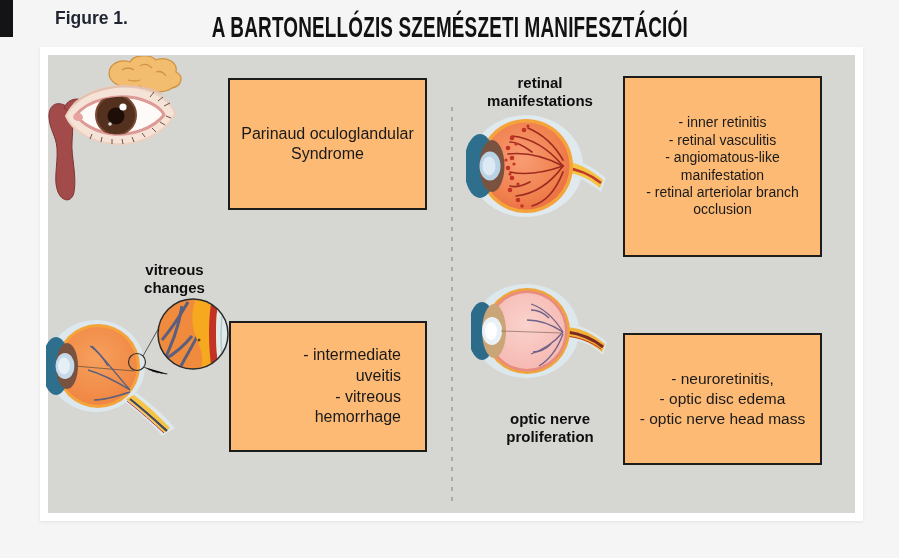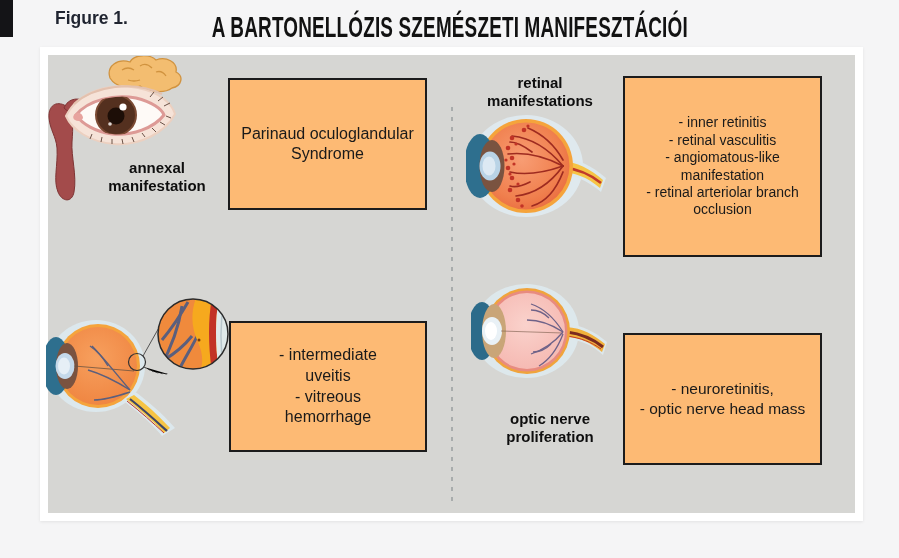--- a/index.html
+++ b/index.html
@@ -16,21 +16,21 @@
   .divider{position:absolute;left:451px;top:107px;width:2px;height:400px;
            background:repeating-linear-gradient(to bottom,#a8acac 0 4px,transparent 4px 10px);}
   .illus{position:absolute;}
   .label{position:absolute;font-size:15px;font-weight:bold;line-height:1.2;text-align:center;color:#0e0e0e;}
   .info-box{position:absolute;background:#fdba74;border:2px solid #1c1c1c;box-sizing:border-box;
             display:flex;flex-direction:column;justify-content:center;align-items:center;
             text-align:center;color:#1a1a1a;}
   .info-box .line{width:100%;}
   .box-parinaud{left:228px;top:78px;width:199px;height:132px;font-size:16px;line-height:1.28;padding:8px 6px;}
   .box-retinal{left:623px;top:76px;width:199px;height:181px;font-size:14px;line-height:1.24;padding:0 4px;}
-  .box-vitreous{left:229px;top:321px;width:198px;height:131px;font-size:16px;line-height:1.3;padding:0 24px;}
+  .box-vitreous{left:229px;top:321px;width:198px;height:131px;font-size:16px;line-height:1.3;padding:0 24px;text-align:right;}
   .box-optic{left:623px;top:333px;width:199px;height:132px;font-size:15.5px;line-height:1.28;padding:4px 6px;}
   .label-annexal{left:97px;top:159px;width:120px;}
   .label-retinal{left:479px;top:74px;width:122px;}
   .label-vitreous{left:127px;top:261px;width:95px;}
   .label-optic{left:487px;top:410px;width:126px;}
 </style>
 </head>
 <body>
 
 <div class="stage">
@@ -218,38 +218,39 @@
     <g stroke="#6e6288" stroke-width="1.3" fill="none">
       <path d="M92,50 C82,34 72,26 60,22"></path>
         <path d="M92,50 C80,42 68,38 56,38"></path>
       <path d="M92,50 C82,62 72,68 60,72"></path>
         <path d="M92,52 C86,68 78,78 68,84"></path>
       <path d="M78,36 C72,30 66,28 60,28"></path>
         <path d="M80,62 C74,68 68,70 62,70"></path>
     </g>
   </svg>
 
-  <div class="label label-annexal">annexal manifestation</div>
   <div class="label label-retinal">retinal manifestations</div>
+  <div class="label label-vitreous">vitreous changes</div>
   <div class="label label-optic">optic nerve proliferation</div>
 
   <div class="info-box box-parinaud">
     <div class="line">Parinaud oculoglandular Syndrome</div>
   </div>
 
   <div class="info-box box-retinal">
     <div class="line">- inner retinitis</div>
     <div class="line">- retinal vasculitis</div>
     <div class="line">- angiomatous-like manifestation</div>
     <div class="line">- retinal arteriolar branch occlusion</div>
   </div>
 
   <div class="info-box box-vitreous">
     <div class="line">- intermediate uveitis</div>
     <div class="line">- vitreous hemorrhage</div>
   </div>
 
   <div class="info-box box-optic">
     <div class="line">- neuroretinitis,</div>
+    <div class="line">- optic disc edema</div>
     <div class="line">- optic nerve head mass</div>
   </div>
 
 </div>
 
 </body></html>

